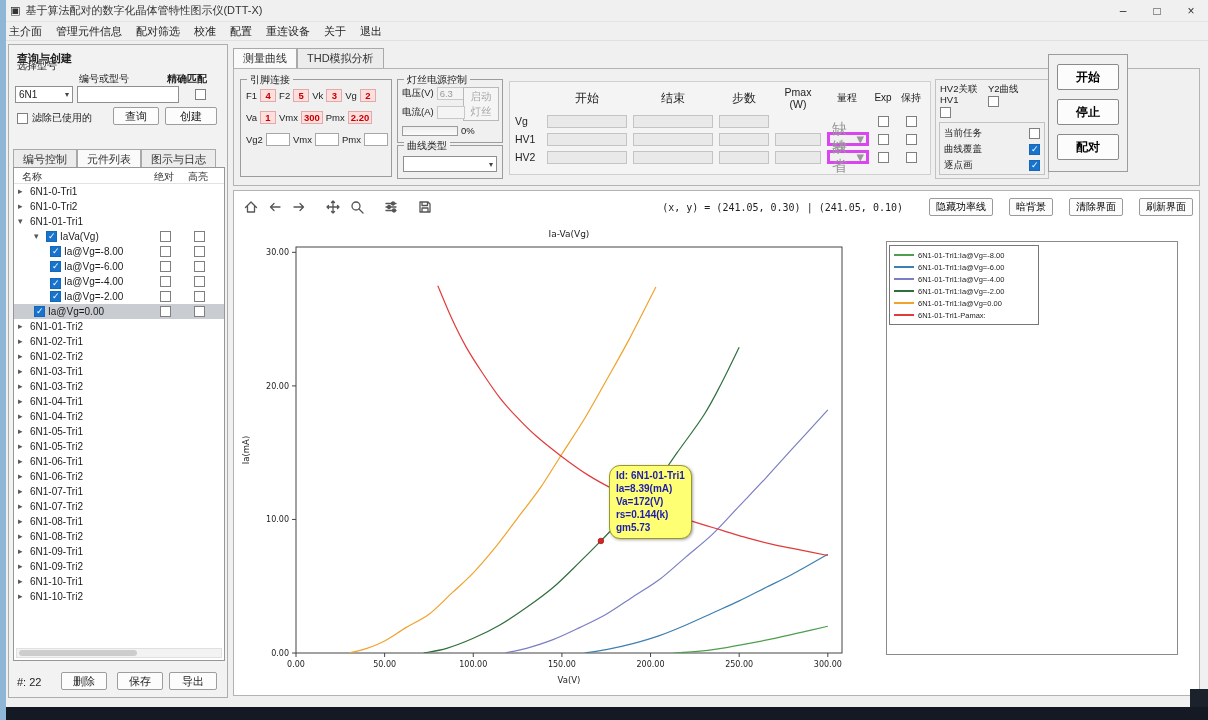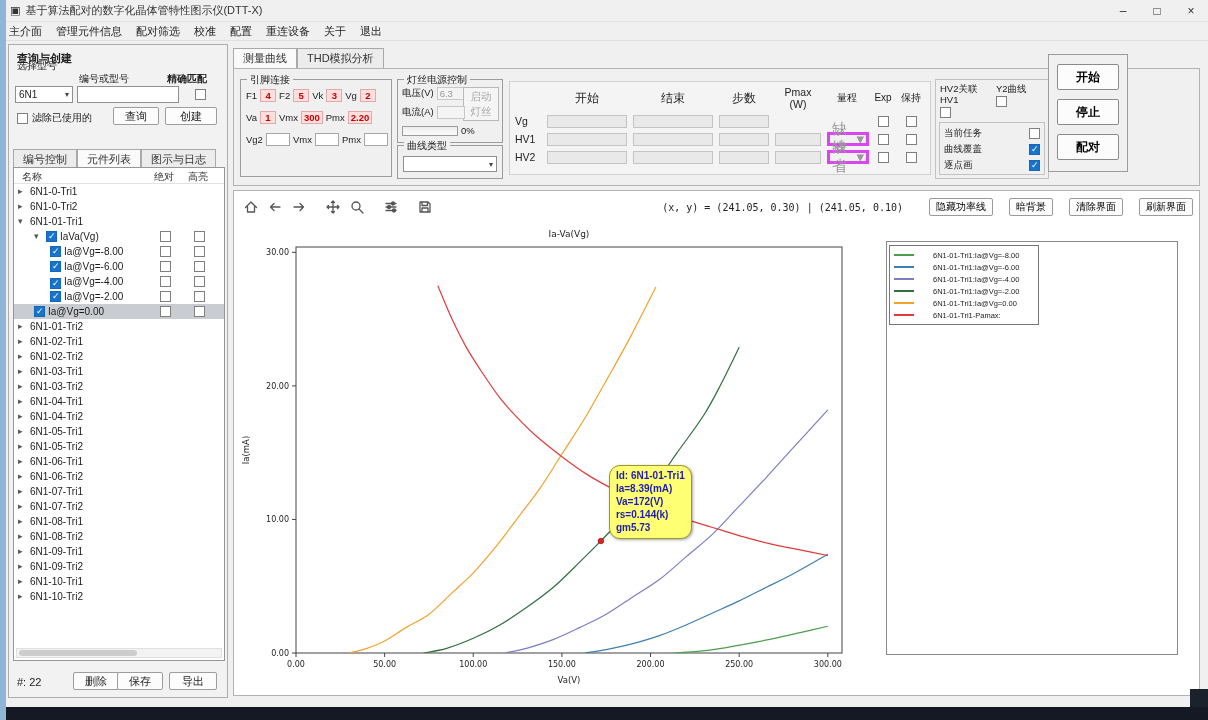--- a/index.html
+++ b/index.html
@@ -50,21 +50,21 @@
   .tree-row{position:relative;height:15px;line-height:15px;font-size:10px;display:flex;align-items:center;white-space:nowrap}
   .tree-row.selected{background:#c9ccd1}
   .tree-row .arrow{width:12px;color:#555;font-size:9px;flex:none}
   .tree-row .cb{margin-right:3px;width:11px;height:11px}
   .tree-label{color:#1a1a1a}
   .col-cb1{position:absolute;left:146px;top:2px}
   .col-cb2{position:absolute;left:180px;top:2px}
   .hscroll{position:absolute;left:2px;right:2px;bottom:2px;height:10px;background:#f3f3f3;border:1px solid #e0e0e0}
   .hthumb{position:absolute;left:2px;top:1px;width:58%;height:6px;background:#cdcdcd;border-radius:3px}
   .count-label{position:absolute;left:8px;top:631px;font-size:11px}
-  .del-btn{position:absolute;left:64px;top:627px;width:46px;height:18px}
+  .del-btn{position:absolute;left:52px;top:627px;width:46px;height:18px}
   .sav-btn{position:absolute;left:108px;top:627px;width:46px;height:18px}
   .exp-btn{position:absolute;left:160px;top:627px;width:48px;height:18px}
 
   
   .main-tabs{position:absolute;left:233px;top:48px;height:20px}
   .control-panel{position:absolute;left:233px;top:68px;width:967px;height:118px;background:#f0f0f0;border:1px solid #b3b3b3}
   .group{position:absolute;border:1px solid #9c9c9c;background:#f0f0f0}
   .group-title{position:absolute;top:-7px;left:6px;background:#f0f0f0;padding:0 3px;font-size:10px;color:#222}
   .pin-group{left:6px;top:10px;width:152px;height:98px}
   .pin-rows{position:absolute;left:5px;top:9px;right:3px}
@@ -85,21 +85,21 @@
   .th{text-align:center;white-space:pre-line;line-height:12px;padding:4px 0 2px}
   .th-big{font-size:12px}.th-mid{font-size:10.5px}.th-sm{font-size:10px}
   .rn{font-size:10.5px;padding:3px 0 3px 5px}
   .cell{padding:2px 3px}
   .tinput{height:13px;background:#e9e9e9;border:1px solid #c4c4c4;width:100%}
   .range-combo{height:14px;font-size:15px;color:#999;background:#f1f1f1;border:3px solid #d946ef;display:flex;align-items:center;justify-content:space-between;padding:4px 2px;width:42px;margin:0 auto}
   .ccell{display:flex;justify-content:center;padding:2px 0}
 
   
   .options-area{position:absolute;left:701px;top:10px;width:114px;height:100px;border:1px solid #c2c2c2}
-  .opt-top{display:flex;padding:3px 4px 1px 4px;gap:8px}
+  .opt-top{display:flex;padding:3px 4px 1px 4px;}
   .opt-col{display:flex;flex-direction:column;gap:2px}
   .opt-col .ol{font-size:9.5px;line-height:11px}
   .hv2-label{width:48px}
   .opt-list{position:absolute;left:3px;right:3px;top:42px;bottom:3px;border:1px solid #c2c2c2;padding:2px 4px}
   .opt-row{display:flex;align-items:center;justify-content:space-between;height:16px}
   .opt-label{font-size:9.5px}
 
   
   .actions-box{position:absolute;left:1048px;top:54px;width:80px;height:118px;background:#f0f0f0;border:1px solid #9c9c9c}
   .action-btn{display:block;width:62px;height:26px;margin:9px auto 0;font-weight:bold;font-size:12px;background:#fcfcfc;border:1px solid #8a8a8a;border-radius:2px;font-family:inherit}
@@ -108,21 +108,21 @@
   .chart-panel{position:absolute;left:233px;top:190px;width:967px;height:506px;background:#fff;border:1px solid #b3b3b3}
   .chart-toolbar{position:absolute;left:6px;top:4px;right:6px;height:24px;display:flex;align-items:center}
   .tool-btn{width:22px;height:22px;display:flex;align-items:center;justify-content:center;margin-right:2px}
   .tool-btn.grp{margin-left:10px}
   .coords{margin-left:auto;margin-right:10px;font-family:"DejaVu Sans Mono",monospace;font-size:10px;color:#222}
   .chart-btn{font-size:10px;height:18px;padding:0 6px;margin-left:16px;background:#fcfcfc;border:1px solid #9a9a9a;border-radius:2px;font-family:inherit}
   .chart-svg-wrap{position:absolute;left:2px;top:30px;width:648px;height:474px}
   .chart-tooltip{position:absolute;background:#ffff73;border:1px solid #99992a;border-radius:11px;padding:3px 6px 4px;font-size:10px;font-weight:bold;color:#1c1cb0;line-height:13px;box-shadow:1px 1px 3px rgba(0,0,0,.35);white-space:nowrap;z-index:5}
   .y2-box{position:absolute;left:652px;top:50px;width:292px;height:414px;border:1px solid #8a8a8a;background:#fff}
   .legend{position:absolute;left:655px;top:54px;width:150px;border:1px solid #777;background:#fff;padding:3px 4px;z-index:4}
-  .leg-row{display:flex;align-items:center;gap:19px;height:12px}
+  .leg-row{display:flex;align-items:center;gap:4px;height:12px}
   .leg-line{width:20px;height:2px;flex:none}
   .leg-label{font-size:7.5px;color:#222;white-space:nowrap}
 
   
   .statusbar{position:absolute;left:0;top:707px;width:1208px;height:13px;background:#141923}
   .corner-dark{position:absolute;left:1190px;top:689px;width:18px;height:18px;background:#1c222c}
 </style>
 </head>
 <body>
 

